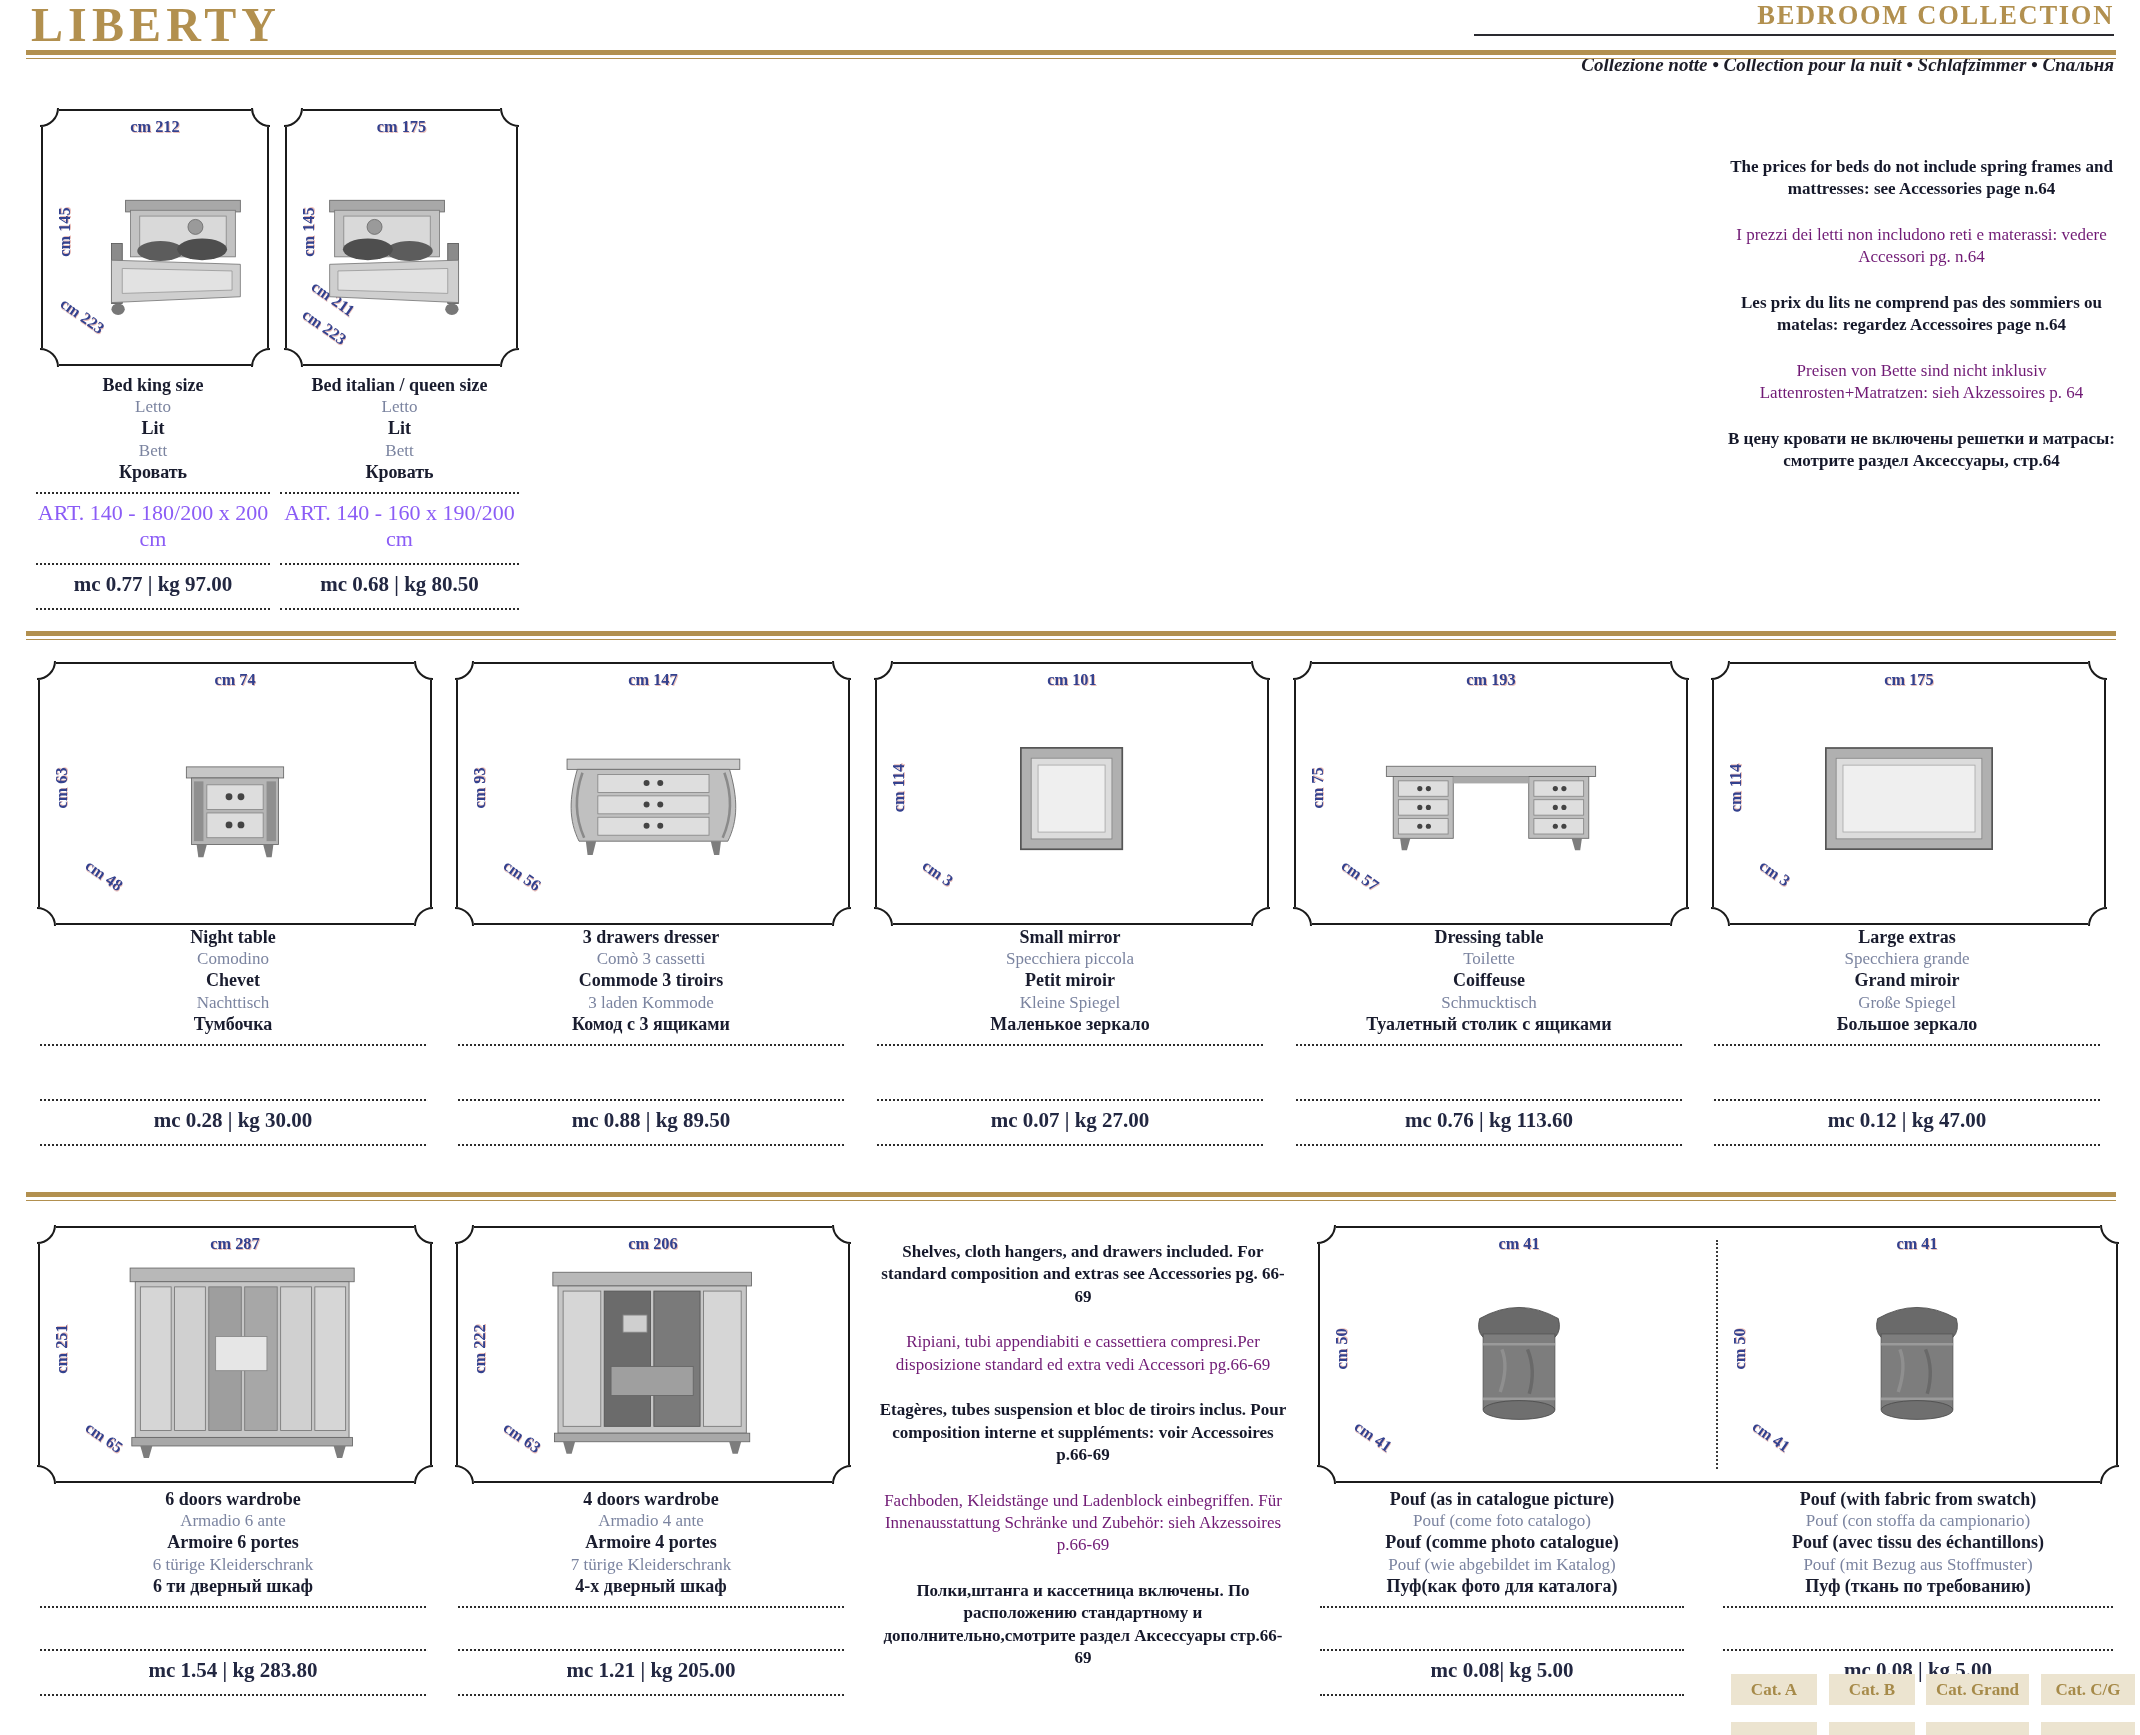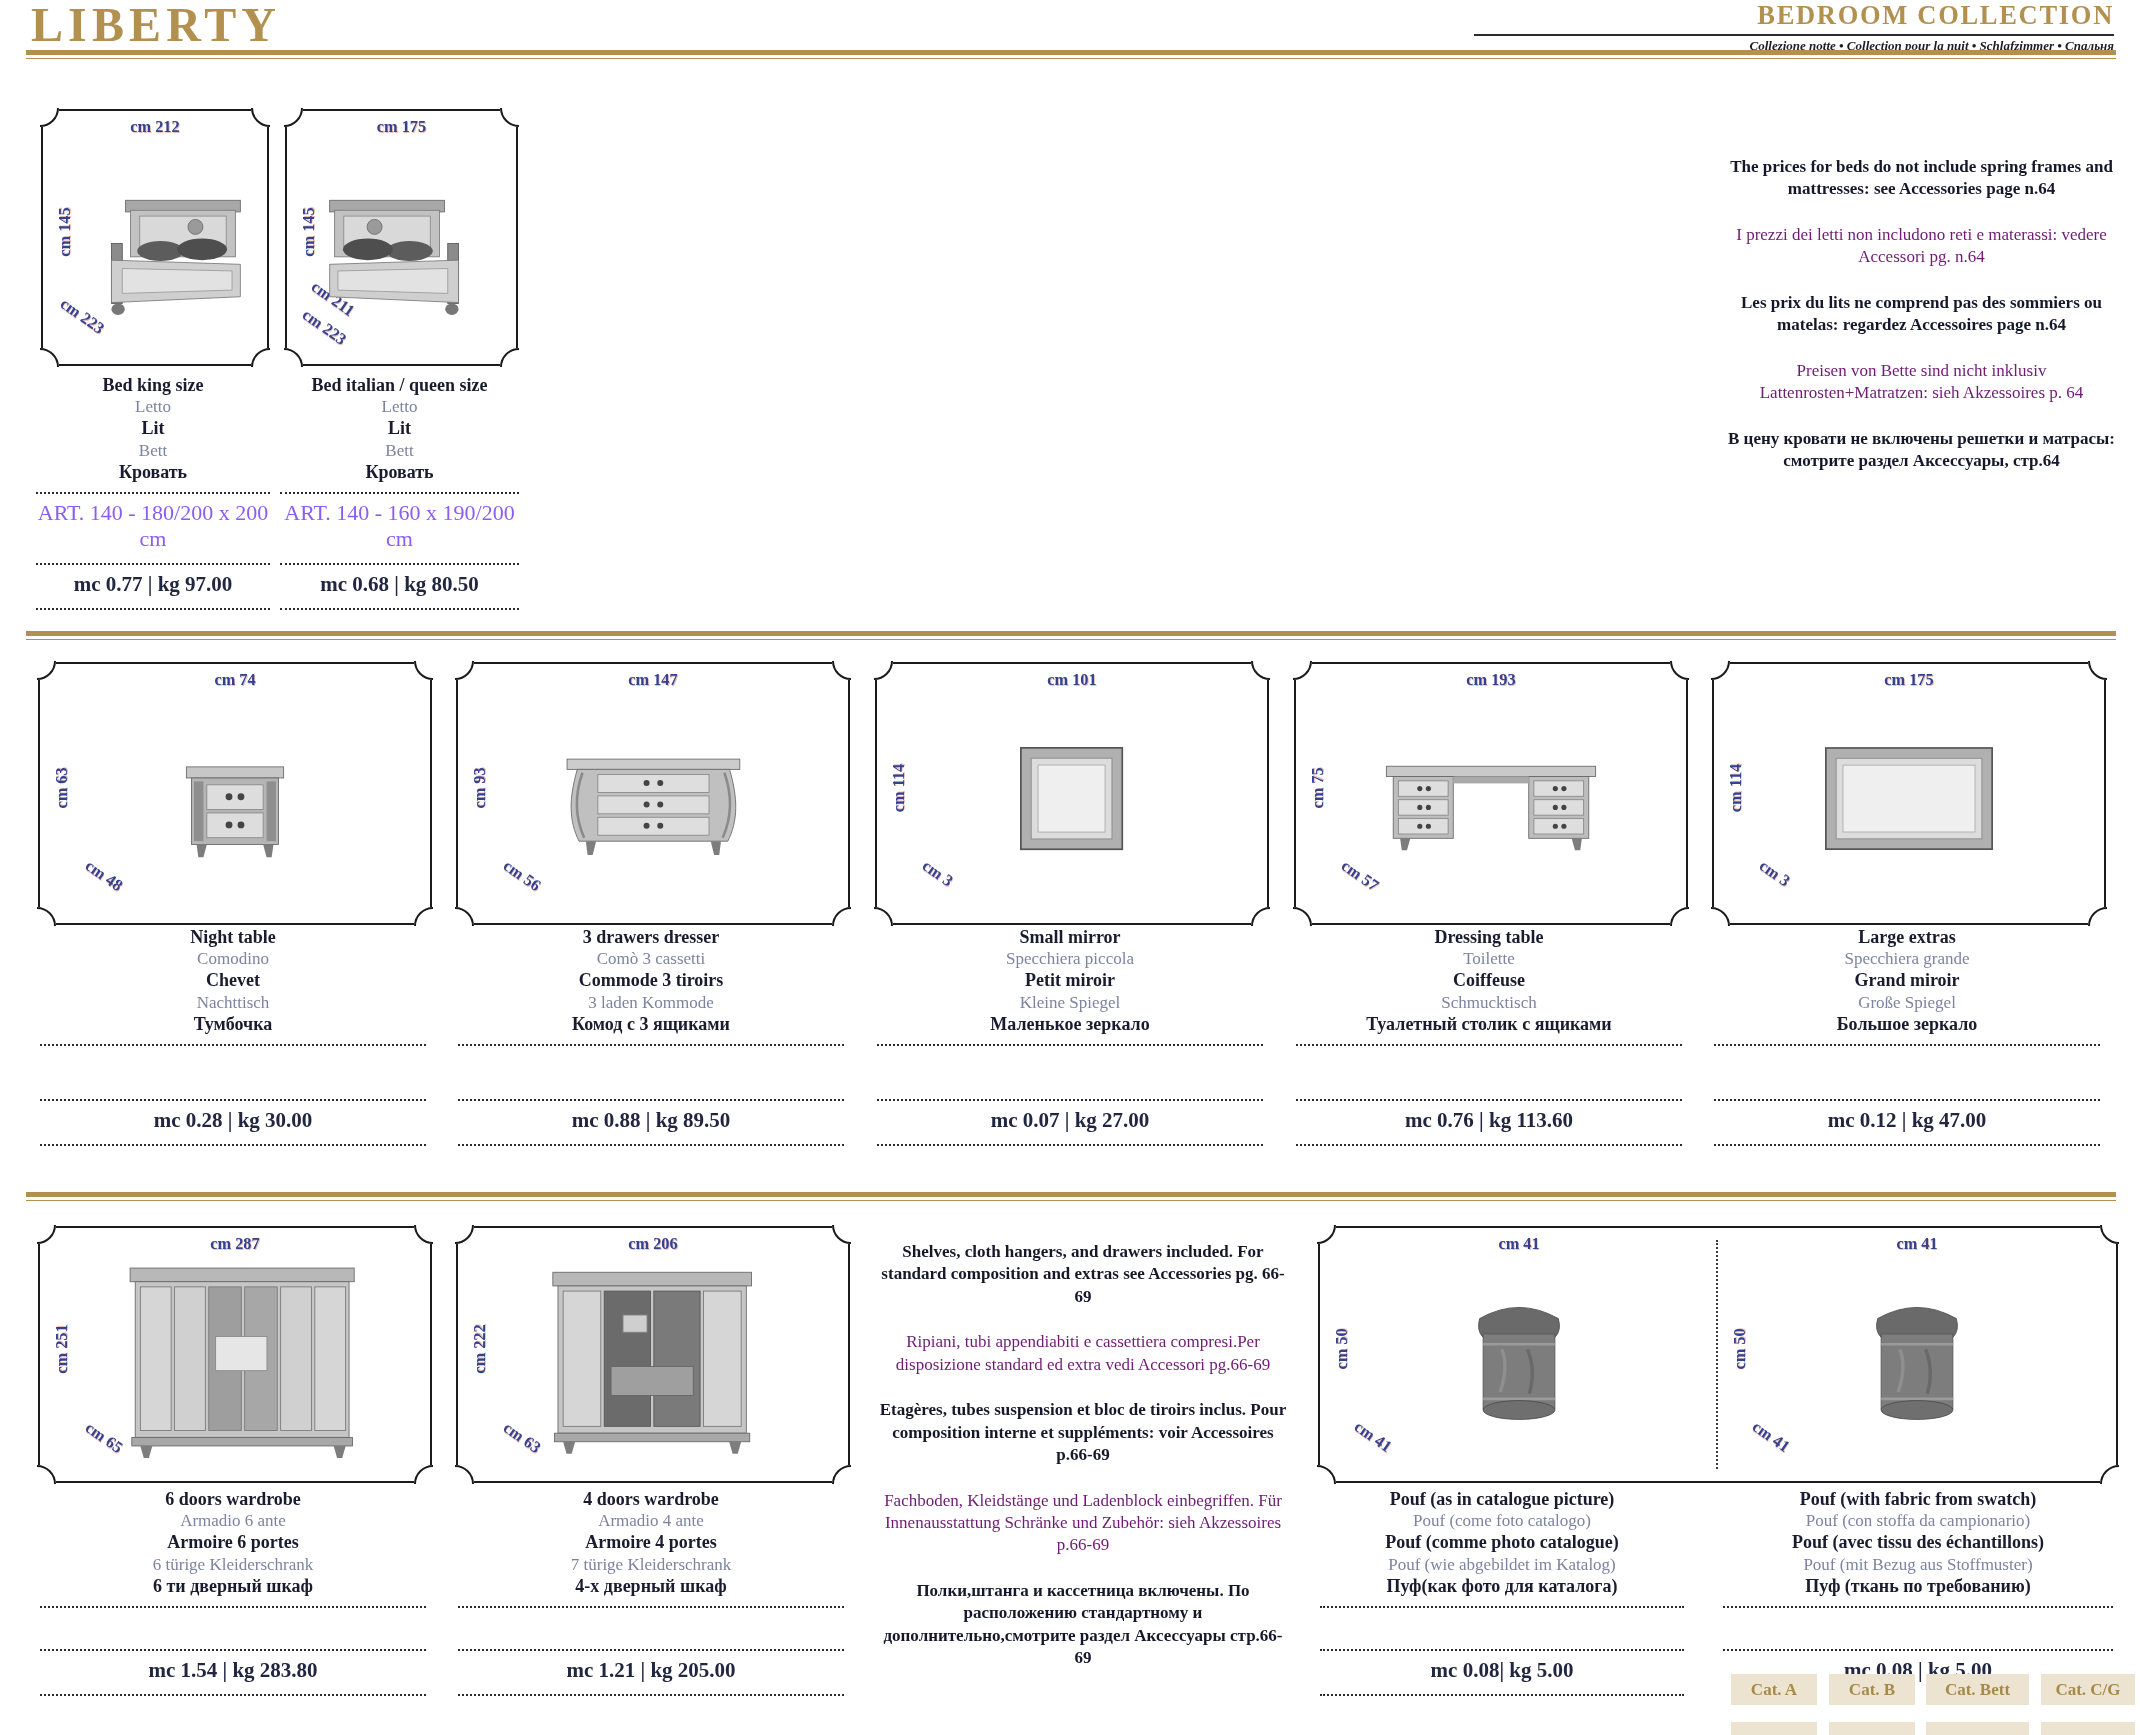--- a/index.html
+++ b/index.html
@@ -5,21 +5,21 @@
   html,body{margin:0;padding:0;background:#ffffff;}
   .page{position:relative;width:2140px;height:1735px;background:#fff;overflow:hidden;
         font-family:"Liberation Serif", serif;color:#191c2e;}
 
   
   .brand{position:absolute;left:31px;top:-3.4px;font-size:48px;font-weight:bold;
          color:#b2904f;letter-spacing:5.1px;}
   .coll-title{position:absolute;right:26px;top:0px;font-size:26.5px;font-weight:bold;
          color:#b2904f;letter-spacing:1.7px;text-align:left;}
   .coll-rule{position:absolute;right:26px;top:34px;width:640px;height:1.7px;background:#2a2a30;}
-  .coll-sub{position:absolute;right:26px;top:38px;font-size:13px;font-style:italic;
+  .coll-sub{position:absolute;right:26px;top:54px;font-size:19px;font-style:italic;
          font-weight:bold;color:#1d1d28;white-space:nowrap;}
   .goldrule{position:absolute;left:26px;right:24px;}
   .goldrule .a{height:5.1px;background:#b2904f;}
   .goldrule .b{height:2.6px;background:#fff;}
   .goldrule .c{height:1.7px;background:#b2904f;}
 
   
   .card{position:absolute;border:2.6px solid #1b1b1b;background:#fff;border-radius:1.7px;}
   .corner{position:absolute;width:19px;height:19px;background:#fff;overflow:hidden;}
   .corner::after{content:"";position:absolute;width:38px;height:38px;border:2.6px solid #1b1b1b;
@@ -502,21 +502,21 @@
     <div class="nm-l">Pouf (mit Bezug aus Stoffmuster)</div>
     <div class="nm-b">Пуф (ткань по требованию)</div>
     <div class="dots"></div>
     <div class="gap-sm"></div>
     <div class="dots"></div>
     <div class="spec">mc 0.08 | kg 5.00</div>
   </div>
 
   <button class="catbtn" style="left:1731px;top:1674px;width:86px">Cat. A</button>
   <button class="catbtn" style="left:1829px;top:1674px;width:86px">Cat. B</button>
-  <button class="catbtn" style="left:1926px;top:1674px;width:103px">Cat. Bett</button>
+  <button class="catbtn" style="left:1926px;top:1674px;width:103px">Cat. Grand</button>
   <button class="catbtn" style="left:2041px;top:1674px;width:94px">Cat. C/G</button>
 
   <div class="catbtn partial" style="left:1731px;top:1722px;width:86px"></div>
   <div class="catbtn partial" style="left:1829px;top:1722px;width:86px"></div>
   <div class="catbtn partial" style="left:1926px;top:1722px;width:103px"></div>
   <div class="catbtn partial" style="left:2041px;top:1722px;width:94px"></div>
 
 </div>
 
 

